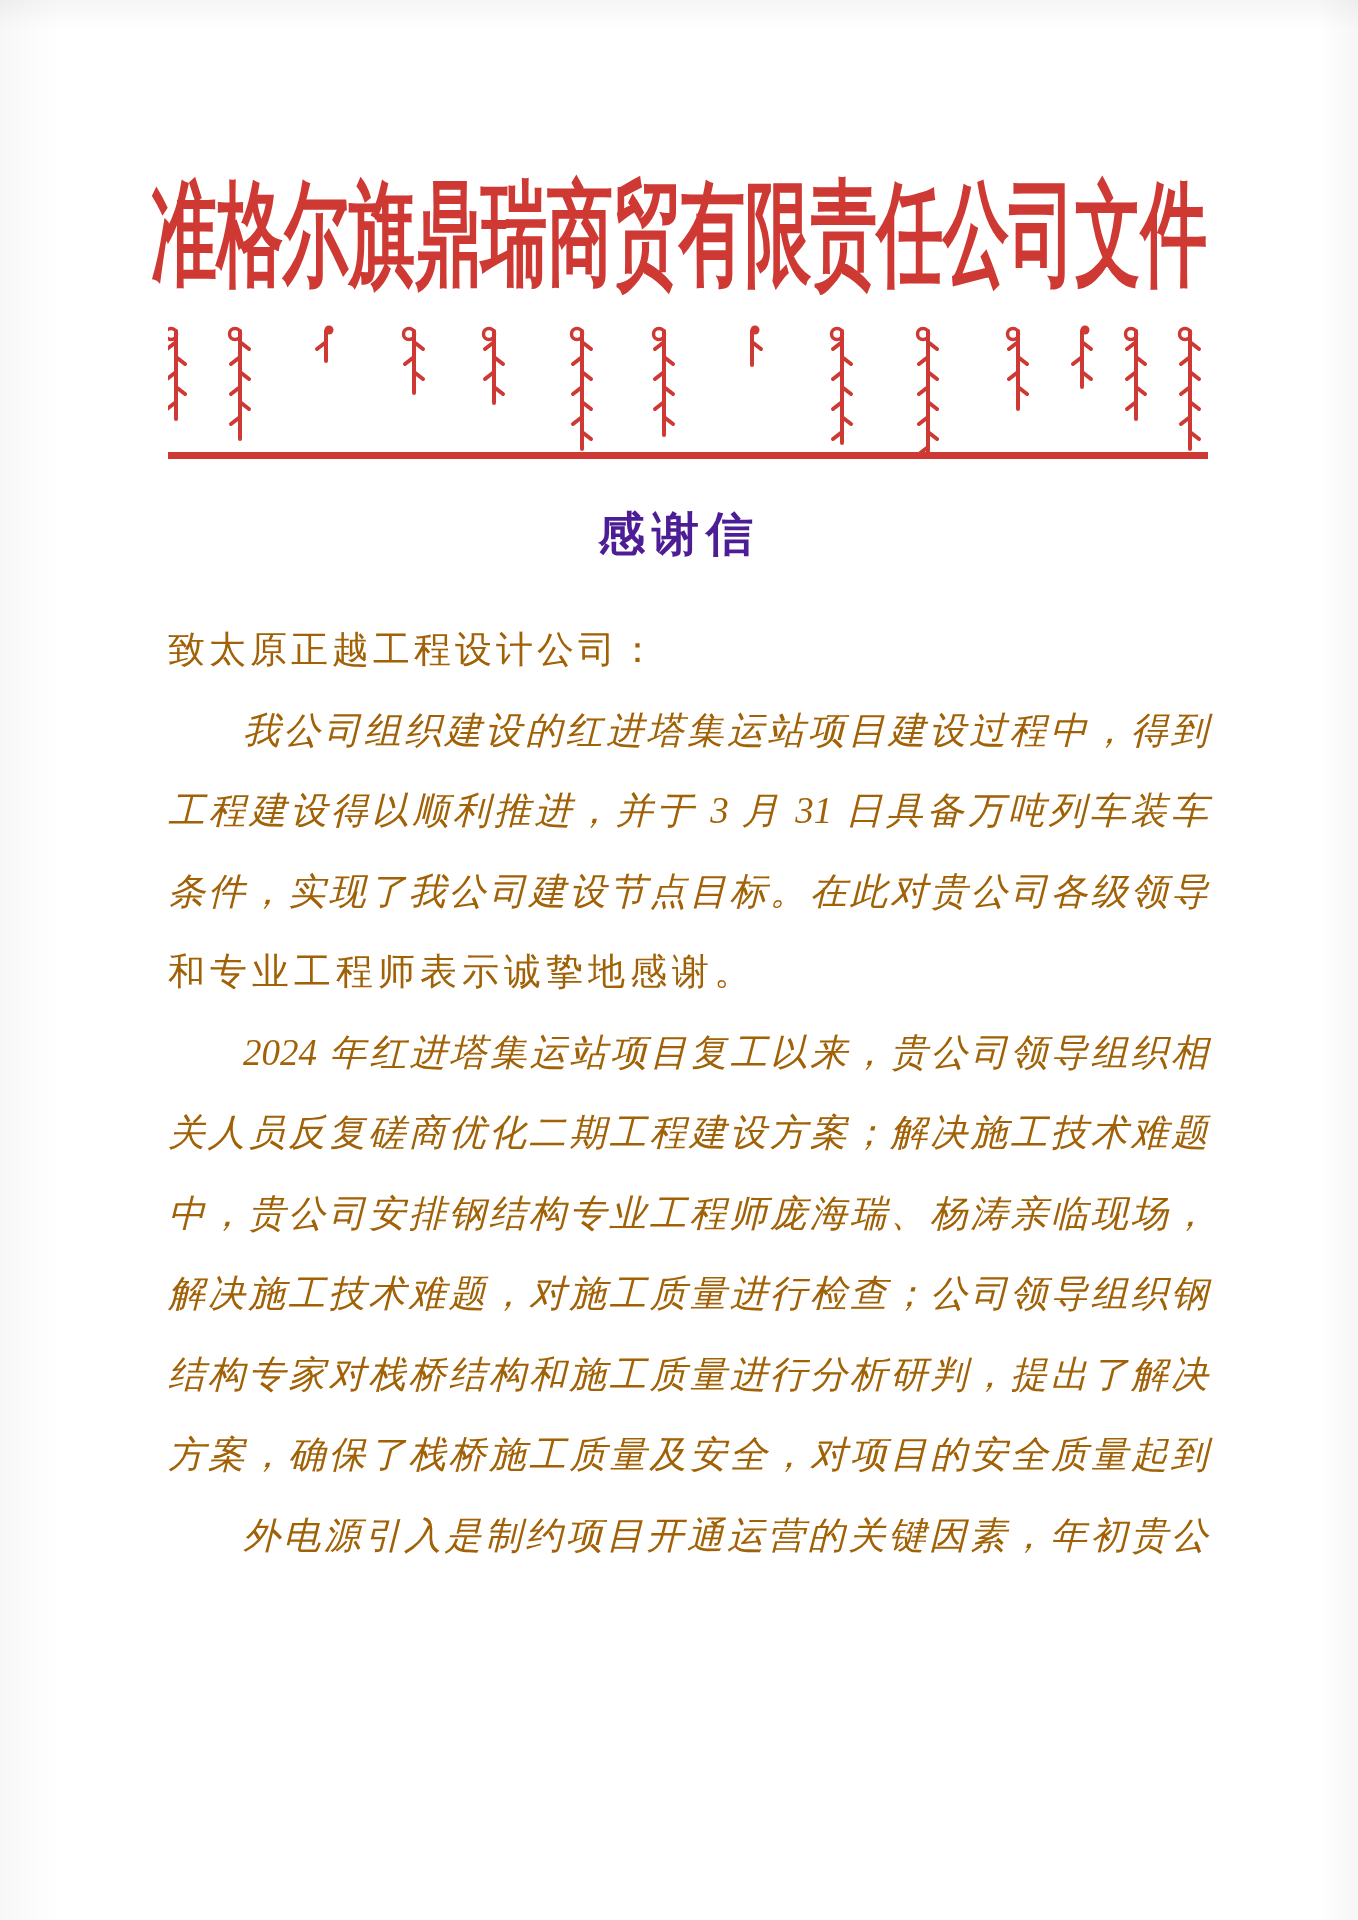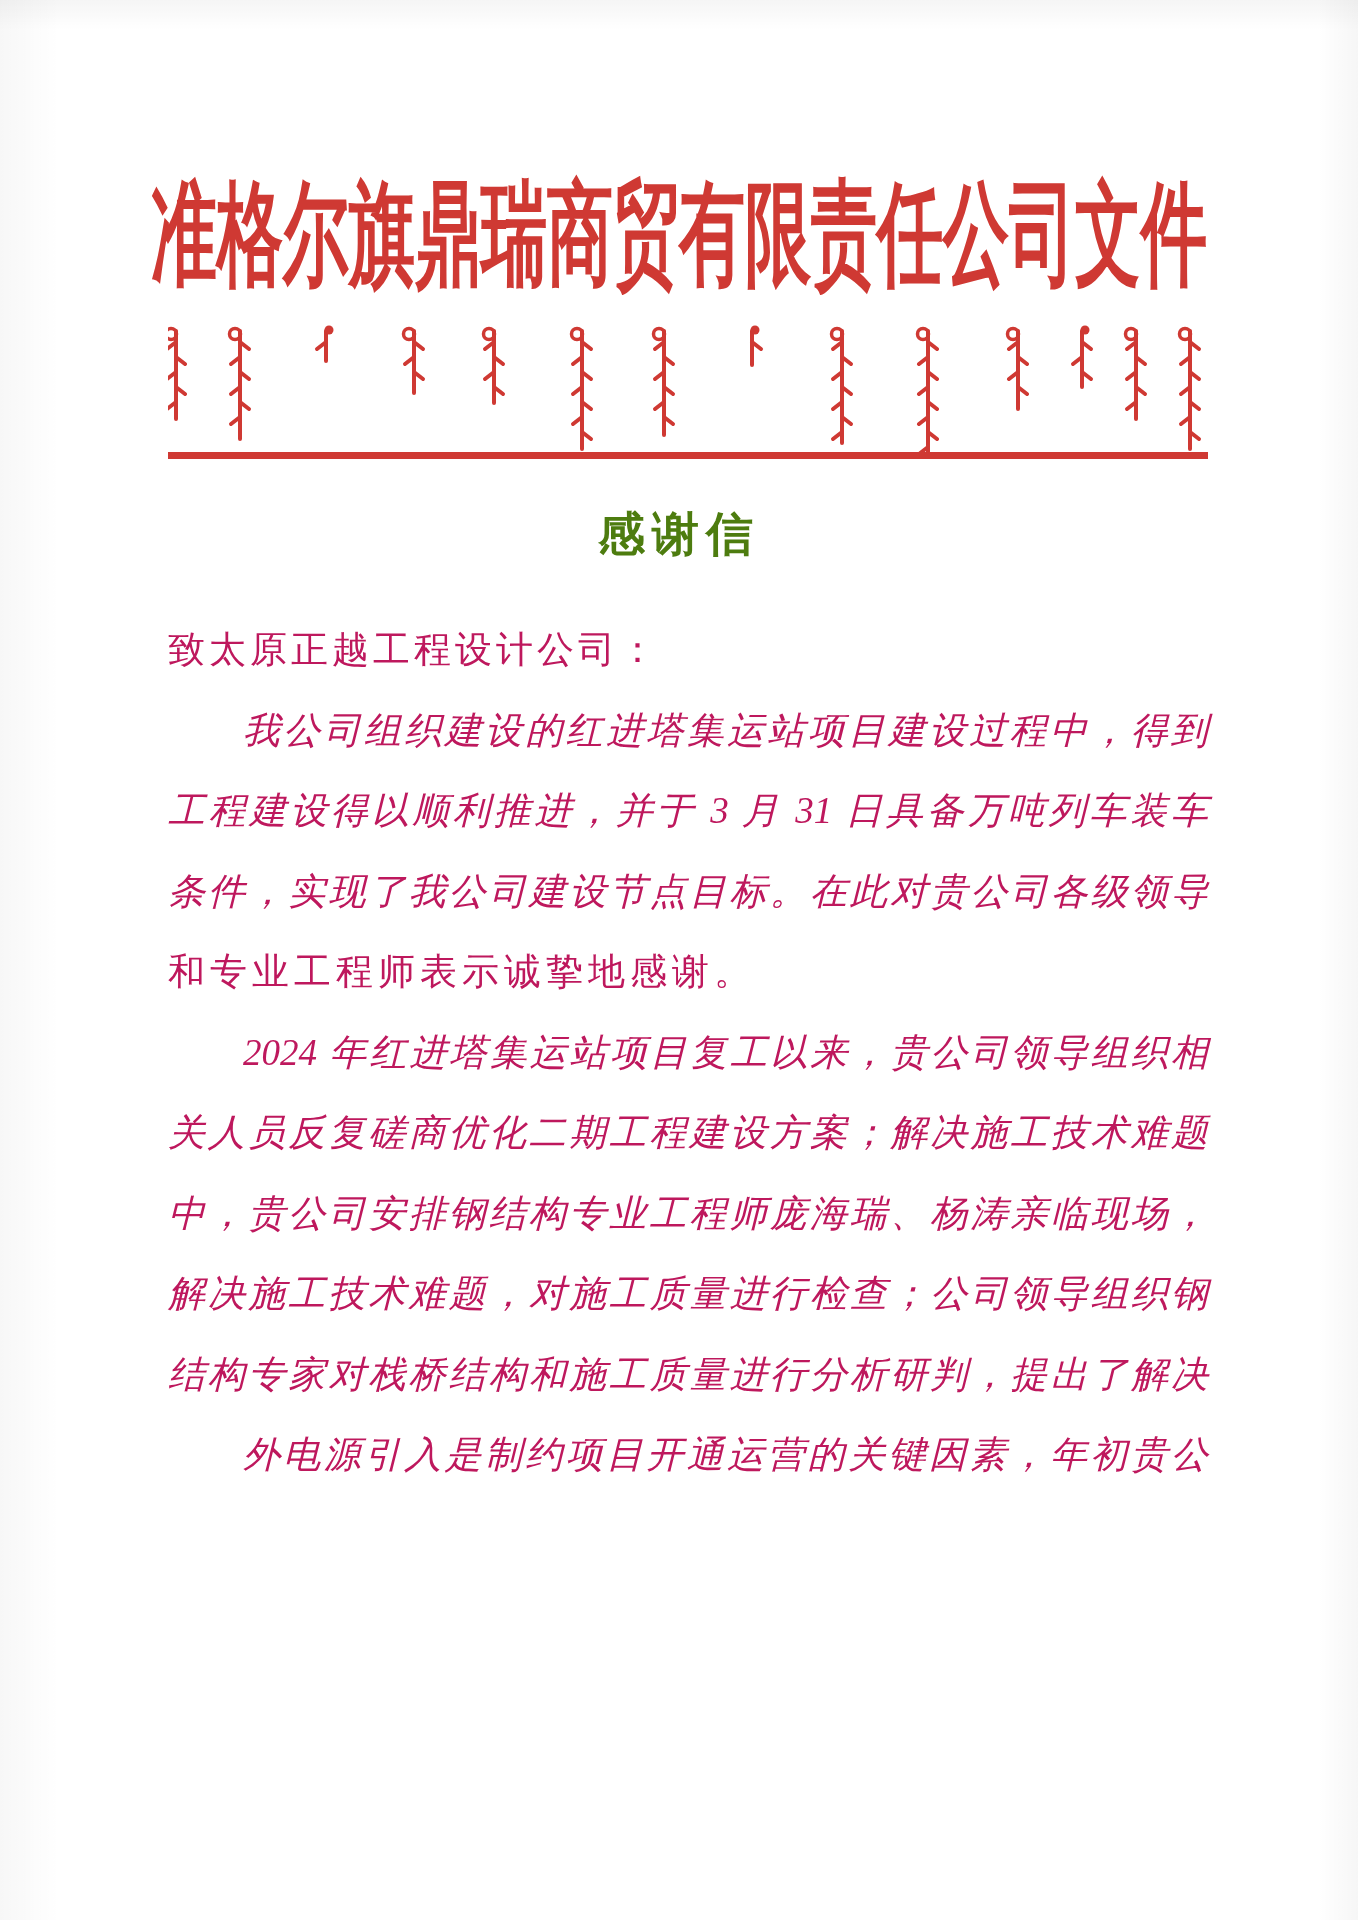--- a/index.html
+++ b/index.html
@@ -30,26 +30,26 @@
     position:absolute;left:168px;top:322px;width:1040px;height:135px;
   }
   .mongolian-row svg{display:block;width:100%;height:100%;}
   .red-rule{
     position:absolute;left:168px;top:452px;width:1040px;height:7px;
     background:#cf3933;
   }
   .doc-title{
     position:absolute;left:0;top:503px;width:100%;
     text-align:center;
-    font-size:47px;font-weight:bold;color:#4d7c0f;
+    font-size:47px;font-weight:bold;color:#4c1d95;
     letter-spacing:7px;
   }
   .body-text{
     position:absolute;left:168px;top:610px;width:1040px;
-    color:#be185d;
+    color:#a16207;
     font-size:37px;
   }
   .line{
     height:80.5px;line-height:80.5px;
     white-space:nowrap;
   }
   .line.j{
     white-space:normal;
     text-align:justify;
     text-align-last:justify;
@@ -108,14 +108,15 @@
   <div class="line salutation">致太原正越工程设计公司：</div>
   <div class="line j indent">我公司组织建设的红进塔集运站项目建设过程中，得到</div>
   <div class="line j">工程建设得以顺利推进，并于 3 月 31 日具备万吨列车装车</div>
   <div class="line j">条件，实现了我公司建设节点目标。在此对贵公司各级领导</div>
   <div class="line end">和专业工程师表示诚挚地感谢。</div>
   <div class="line j indent">2024 年红进塔集运站项目复工以来，贵公司领导组织相</div>
   <div class="line j">关人员反复磋商优化二期工程建设方案；解决施工技术难题</div>
   <div class="line j">中，贵公司安排钢结构专业工程师庞海瑞、杨涛亲临现场，</div>
   <div class="line j">解决施工技术难题，对施工质量进行检查；公司领导组织钢</div>
   <div class="line j">结构专家对栈桥结构和施工质量进行分析研判，提出了解决</div>
+  <div class="line j">方案，确保了栈桥施工质量及安全，对项目的安全质量起到</div>
   <div class="line j indent">外电源引入是制约项目开通运营的关键因素，年初贵公</div>
 </div>
 
 </body></html>

